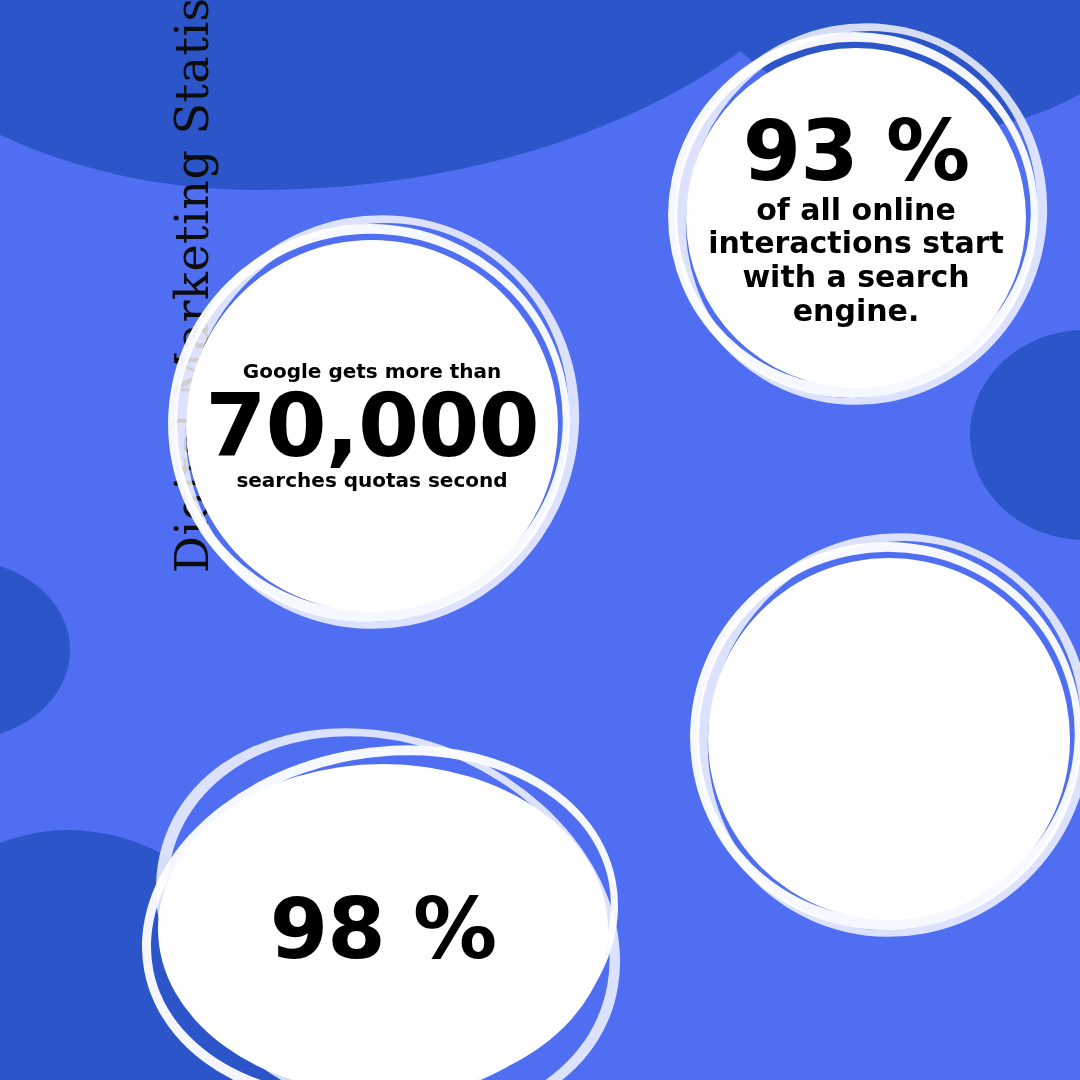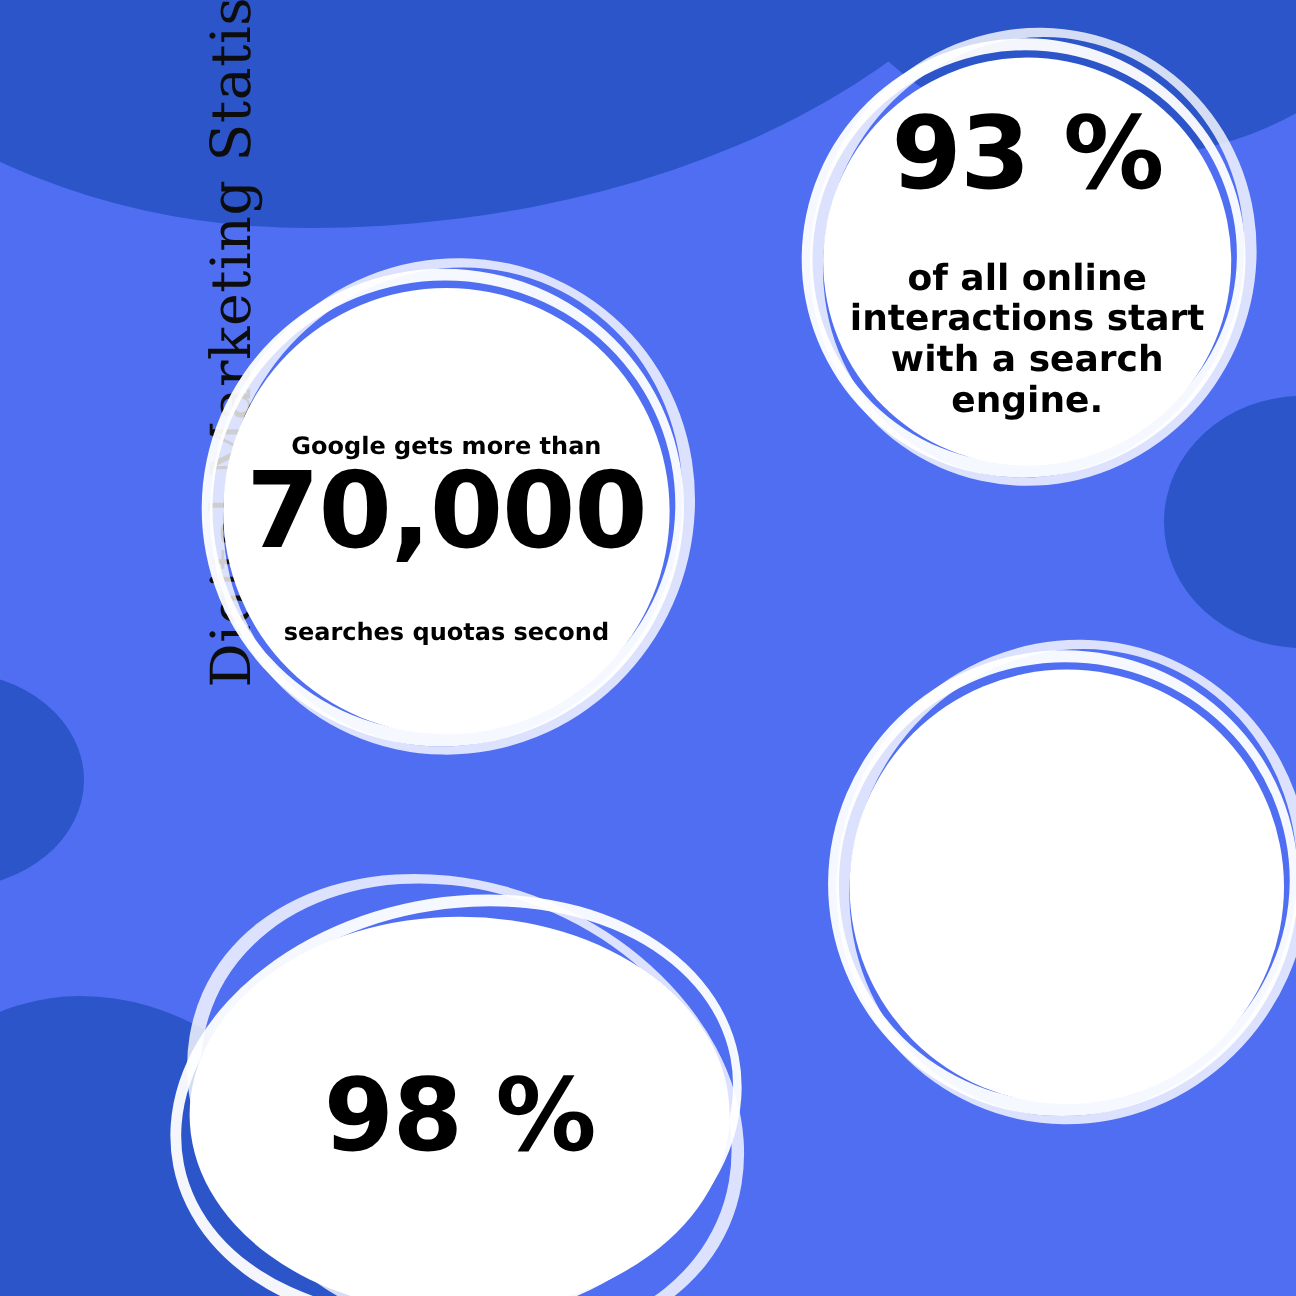--- a/index.html
+++ b/index.html
@@ -124,21 +124,20 @@
   .big {
     font-family: "DejaVu Sans", sans-serif;
     font-weight: bold;
     letter-spacing: -1px;
   }
   .small {
     font-family: "DejaVu Sans", sans-serif;
     font-weight: bold;
     font-size: 27px;
     line-height: 1.12;
-    margin-top: 46px;
   }
 
   
   #bubble-google {
     left: 186px;
     top: 240px;
     width: 372px;
     height: 372px;
   }
   #bubble-google .big { font-size: 88px; line-height: .98; text-align: center; }

